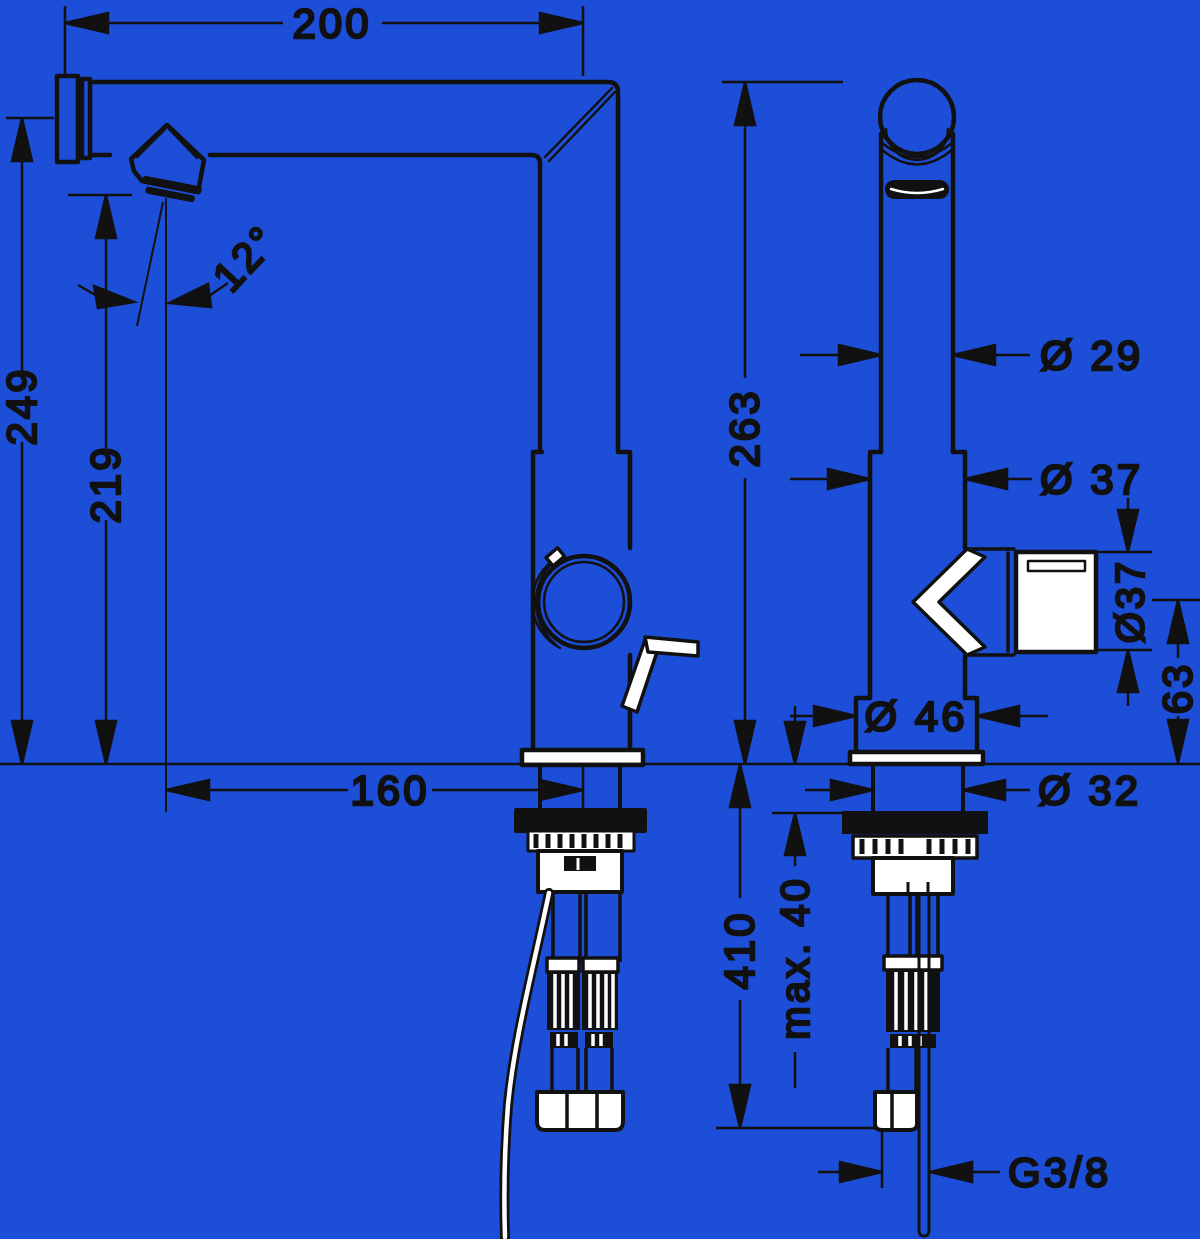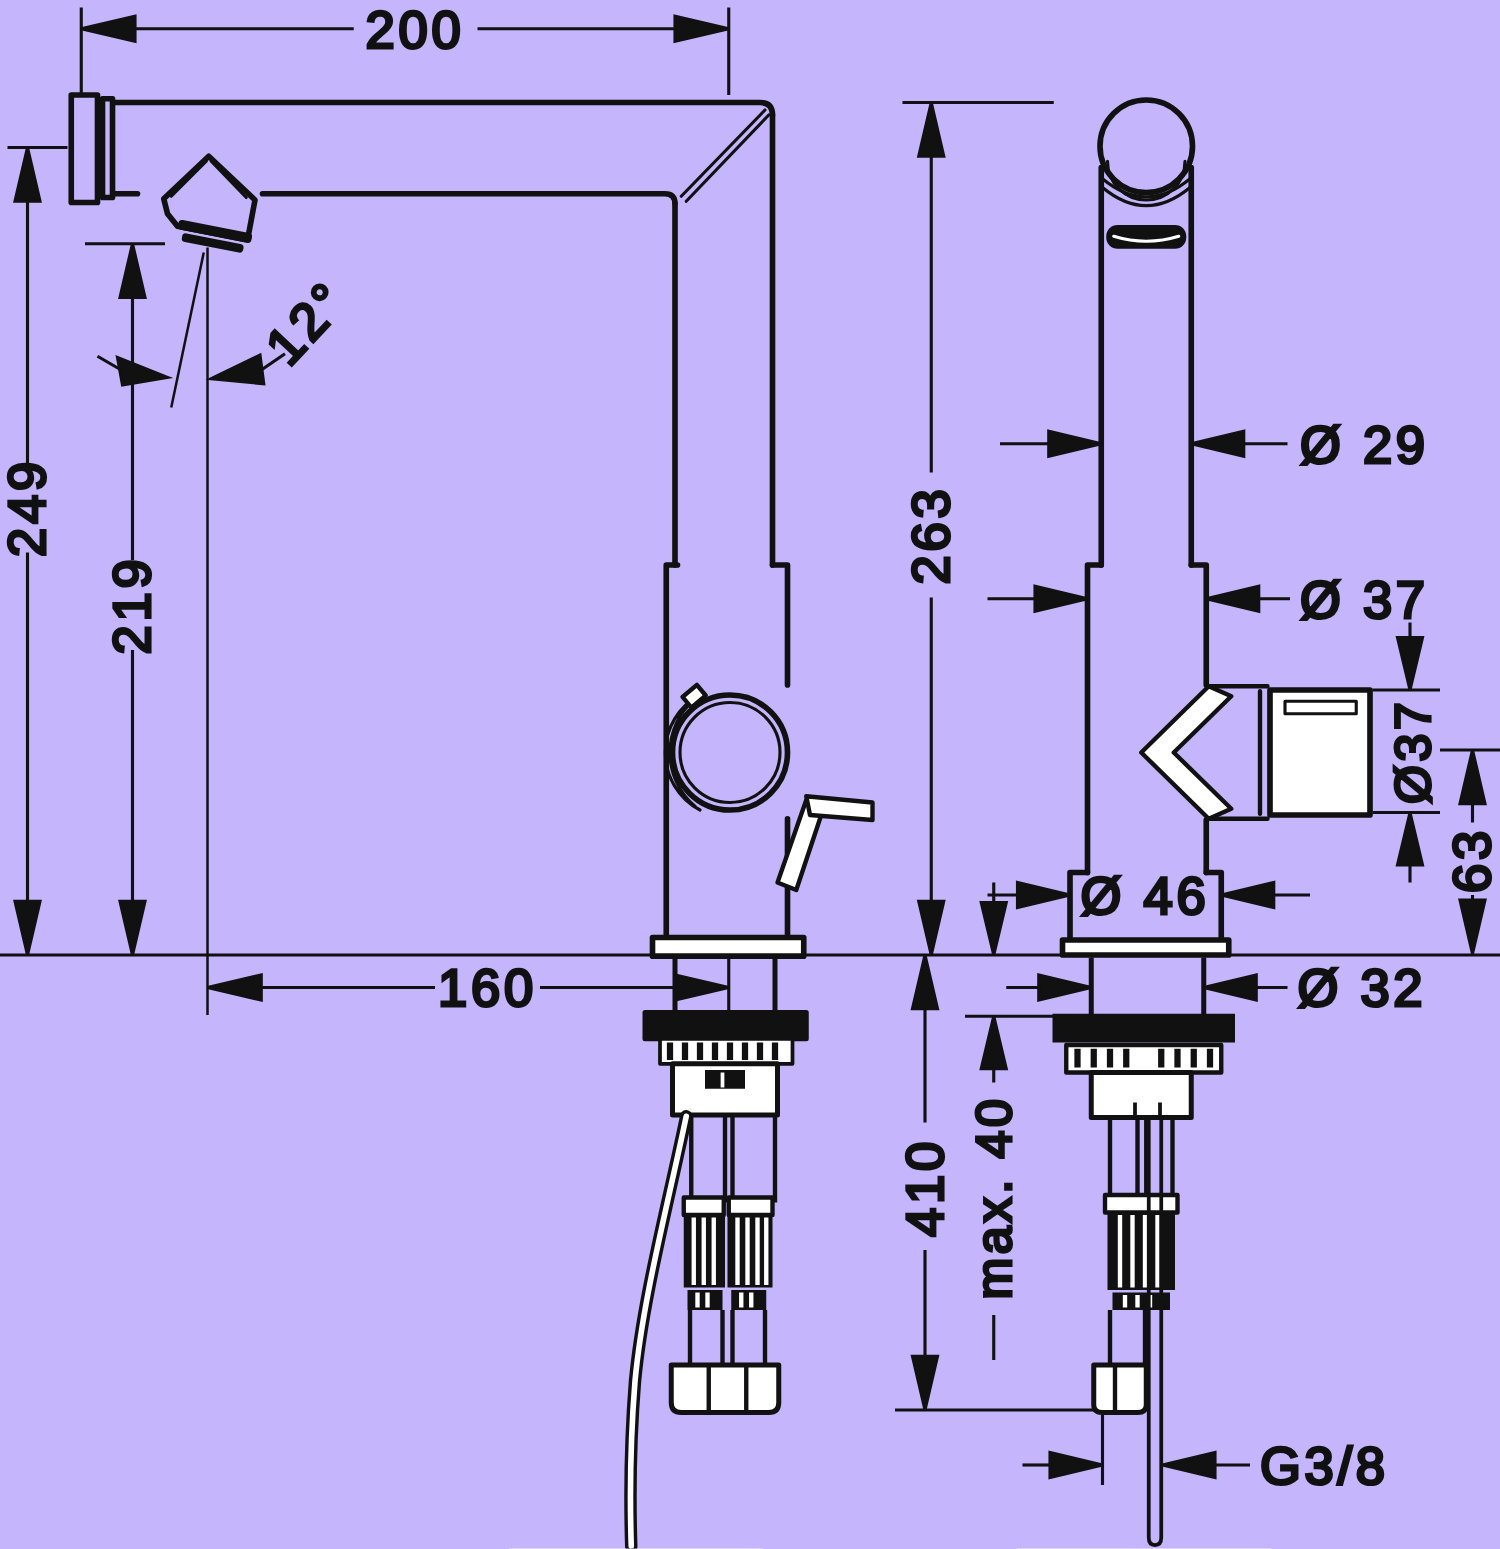--- a/index.html
+++ b/index.html
@@ -1,16 +1,16 @@
 <!DOCTYPE html>
 <html><head>
 <meta charset="utf-8">
 <style>
   html,body{margin:0;padding:0;background:#ffffff;}
-  .stage{position:relative;width:1200px;height:1239px;background:#c4b5fd;overflow:hidden;
+  .stage{position:relative;width:1200px;height:1239px;background:#1d4ed8;overflow:hidden;
          font-family:"Liberation Sans", sans-serif;}
   svg{display:block;}
   .dimtext{font-family:"Liberation Sans", sans-serif;font-size:42px;font-weight:400;
            letter-spacing:3px;fill:#111111;}
   .dimtext.small{font-size:40px;}
 </style>
 </head>
 <body>
 
 <div class="stage">

